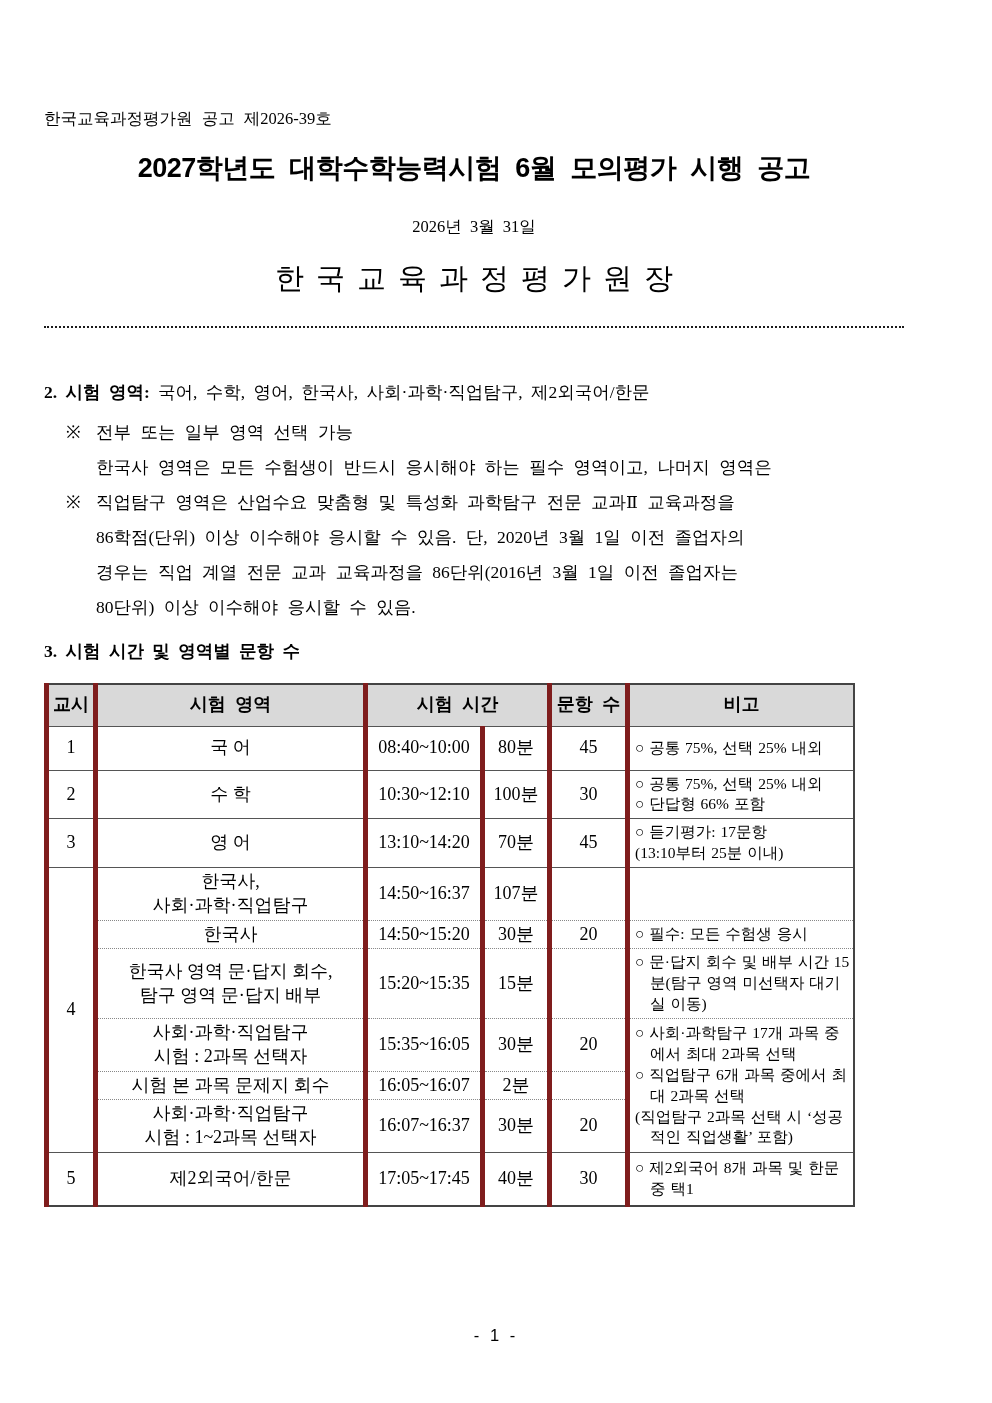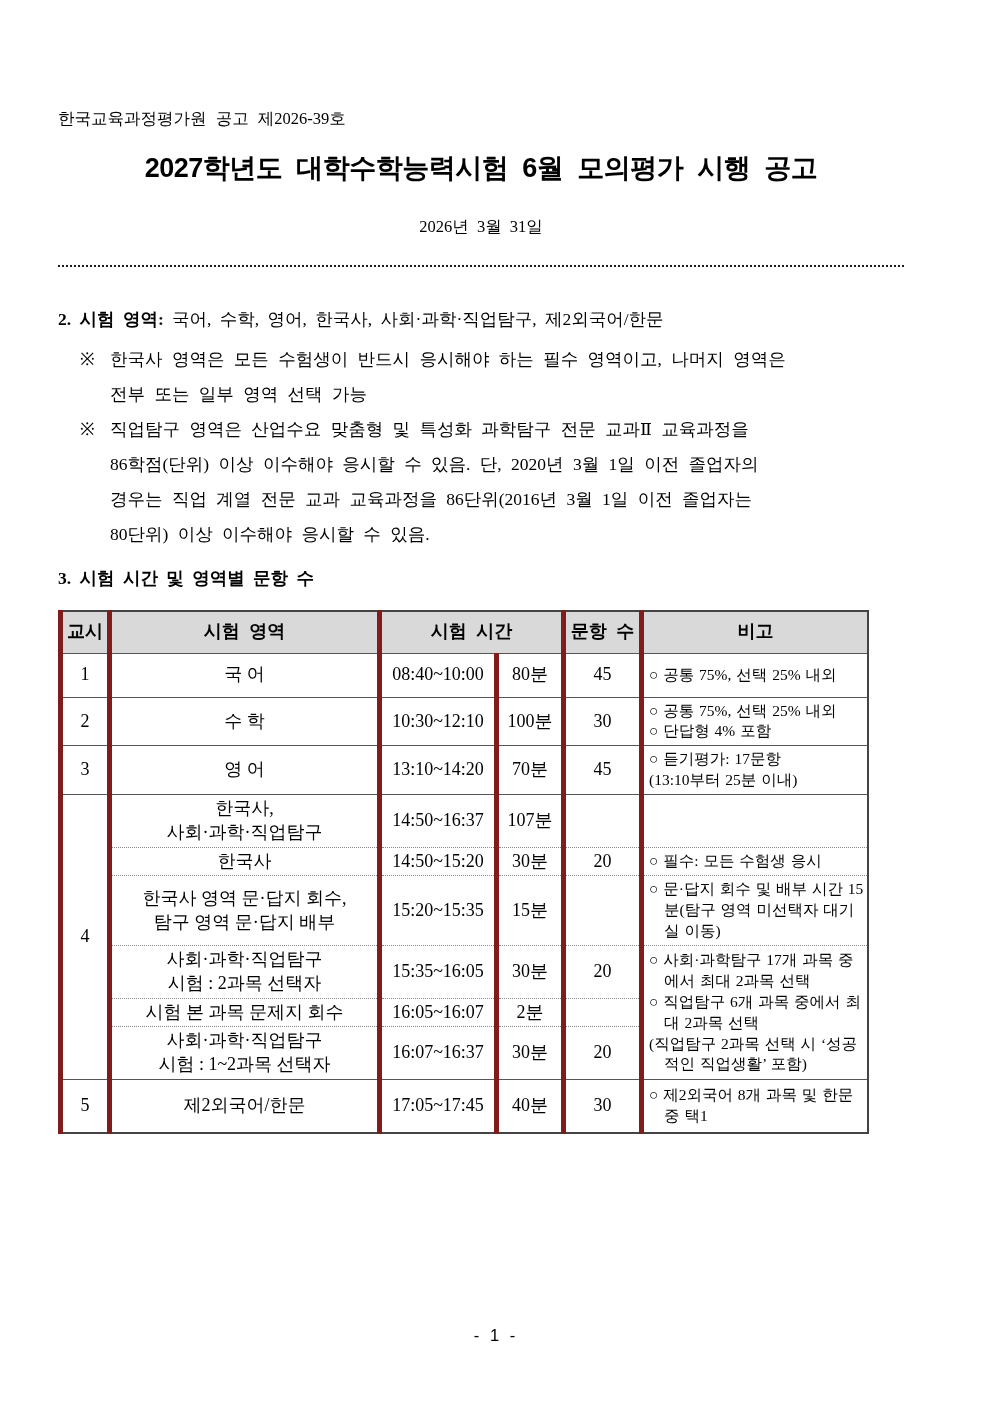--- a/index.html
+++ b/index.html
@@ -2,42 +2,42 @@
 <html><head>
 <meta charset="utf-8">
 <style>
   * { box-sizing: border-box; }
   html,body { margin:0; padding:0; background:#fff; }
   .page {
     position:relative; width:992px; height:1403px; background:#ffffff;
     font-family:"Liberation Serif","DejaVu Serif",serif; color:#000;
     overflow:hidden;
   }
-  .content { padding:108px 88px 0 58px; }
+  .content { padding:108px 88px 0 44px; }
 
   .notice-no { font-size:16.5px; word-spacing:5px; }
 
   .title {
     margin:20px 0 0; text-align:center;
     font-family:"Liberation Sans","DejaVu Sans",sans-serif;
     font-size:27px; font-weight:bold; letter-spacing:-0.5px; word-spacing:7px;
   }
   .intro { margin:33px 0 0; text-align:center; font-size:17.5px; word-spacing:8px; }
   .date  { margin:30px 0 0; text-align:center; font-size:16.5px; word-spacing:4px; }
   .signature {
     margin:21px 0 0; text-align:center; font-size:29px;
     letter-spacing:12px; text-indent:12px;
   }
   .divider { margin-top:27px; border-top:2px dotted #1a1a1a; height:0; }
 
   .section { font-size:17.5px; word-spacing:4px; }
   .sec-label { font-weight:bold; }
   .sec1 { margin-top:42px; }
   .sec1 .sec-value { margin-left:12px; }
-  .sec2 { margin-top:40px; }
+  .sec2 { margin-top:52px; }
   .sec3 { margin-top:14px; font-weight:bold; }
 
   .note { display:flex; margin-top:11px; font-size:17.5px; word-spacing:5px; line-height:35px; padding-left:22px; }
   .note + .note { margin-top:0; }
   .note-marker { flex:0 0 30px; width:30px; }
   .note-lines { flex:1 1 auto; }
 
   table.sched {
     margin-top:20px; width:811px; border-collapse:collapse; table-layout:fixed;
     border:2px solid #444;
@@ -70,34 +70,35 @@
 <div class="page">
   <div class="content">
 
     <div class="notice-no">한국교육과정평가원 공고 제2026-39호</div>
 
     <h1 class="title">2027학년도 대학수학능력시험 6월 모의평가 시행 공고</h1>
 
 
     <p class="date">2026년 3월 31일</p>
 
+    <p class="signature">한국교육과정평가원장</p>
 
     <div class="divider"></div>
 
 
     <div class="section sec2">
       <span class="sec-label">2. 시험 영역:</span>
       <span class="sec-value">국어, 수학, 영어, 한국사, 사회·과학·직업탐구, 제2외국어/한문</span>
     </div>
 
     <div class="note">
       <span class="note-marker">※</span>
       <div class="note-lines">
+          <div class="line">전부 또는 일부 영역 선택 가능</div>
           <div class="line">한국사 영역은 모든 수험생이 반드시 응시해야 하는 필수 영역이고, 나머지 영역은</div>
-          <div class="line">전부 또는 일부 영역 선택 가능</div>
         </div>
     </div>
 
     <div class="note">
       <span class="note-marker">※</span>
       <div class="note-lines">
           <div class="line">직업탐구 영역은 산업수요 맞춤형 및 특성화 과학탐구 전문 교과Ⅱ 교육과정을</div>
           <div class="line">86학점(단위) 이상 이수해야 응시할 수 있음. 단, 2020년 3월 1일 이전 졸업자의</div>
           <div class="line">경우는 직업 계열 전문 교과 교육과정을 86단위(2016년 3월 1일 이전 졸업자는</div>
           <div class="line">80단위) 이상 이수해야 응시할 수 있음.</div>
@@ -142,21 +143,21 @@
         <tr style="height:46px">
           <td>2</td>
           <td class="area">
               <div class="line">수 학</div>
             </td>
           <td>10:30~12:10</td>
           <td>100분</td>
           <td>30</td>
           <td class="bigo">
               <div class="line">○ 공통 75%, 선택 25% 내외</div>
-              <div class="line">○ 단답형 4% 포함</div>
+              <div class="line">○ 단답형 66% 포함</div>
             </td>
         </tr>
         <tr style="height:46px">
           <td>3</td>
           <td class="area">
               <div class="line">영 어</div>
             </td>
           <td>13:10~14:20</td>
           <td>70분</td>
           <td>45</td>

